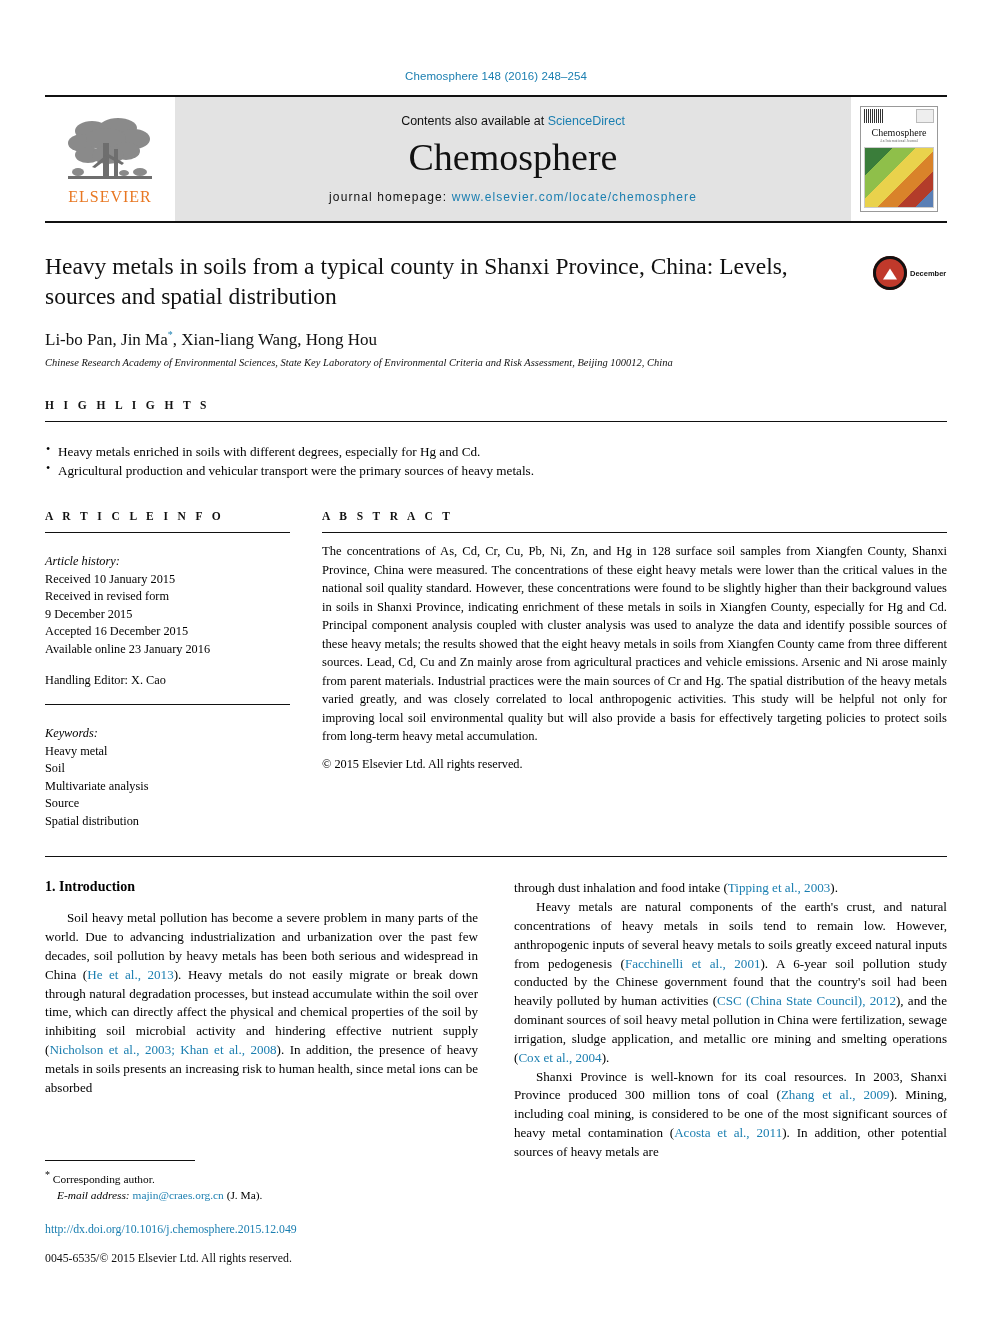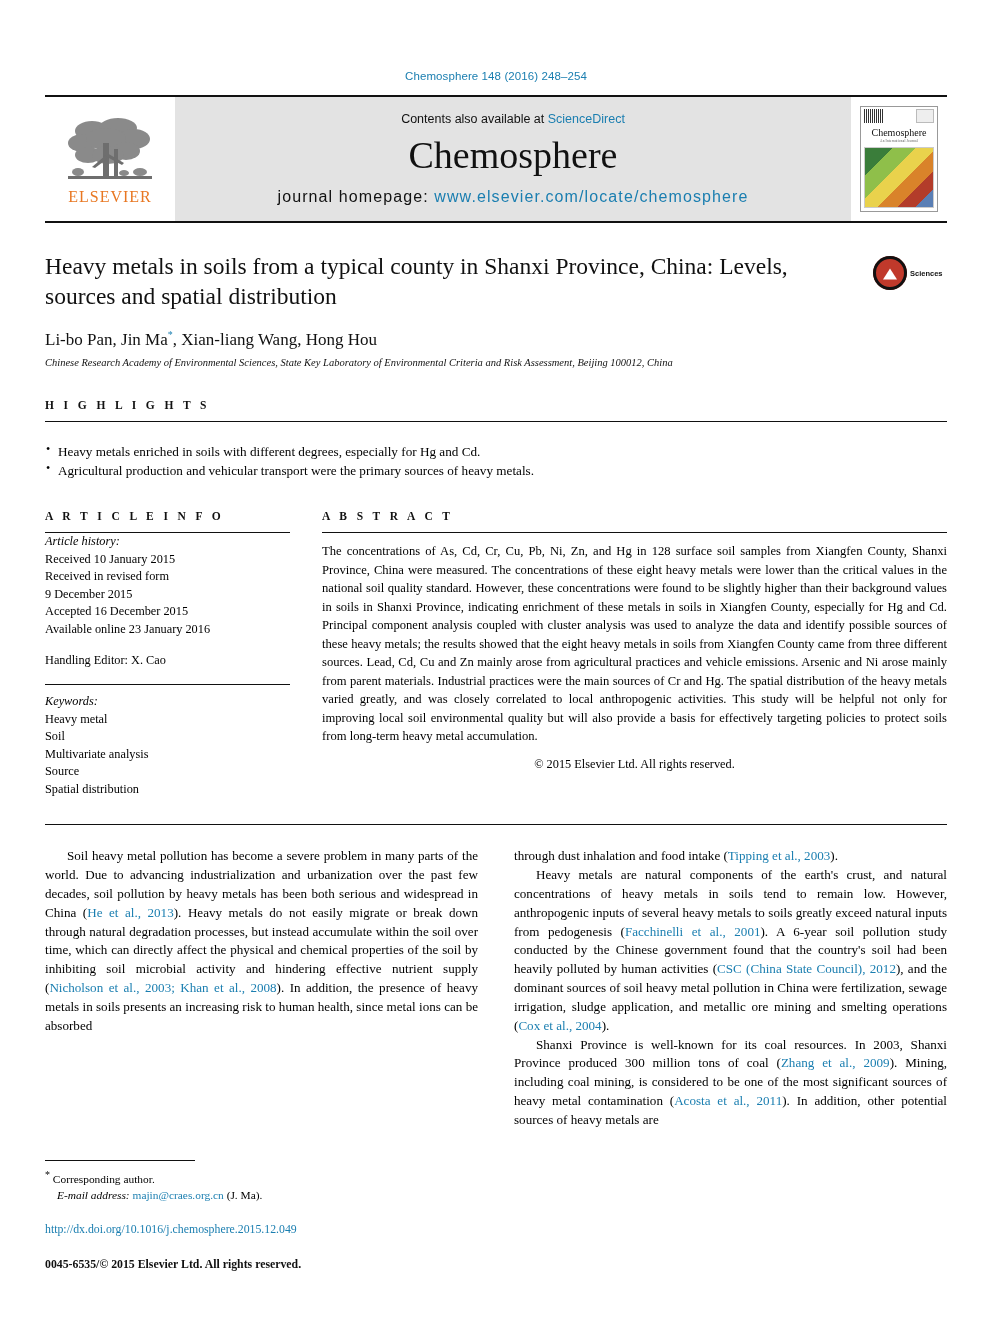--- a/index.html
+++ b/index.html
@@ -80,21 +80,21 @@
   }
   .journal-name {
     font-family: "Liberation Serif", serif;
     font-size: 38px;
     color: #111;
     line-height: 1.05;
     margin-bottom: 12px;
   }
   .homepage-line {
     font-family: "Liberation Sans", sans-serif;
-    font-size: 16px;
+    font-size: 12px;
     letter-spacing: 1.1px;
     color: #111;
   }
   .homepage-line .url { color: #1a7eb0; }
   .cover-thumb {
     width: 96px;
     flex: 0 0 96px;
     display: flex;
     align-items: center;
     justify-content: center;
@@ -247,37 +247,37 @@
   .info-abstract {
     display: flex;
     margin: 30px 45px 0 45px;
     gap: 32px;
   }
   .col-info { width: 245px; flex: 0 0 245px; }
   .col-abstract { flex: 1 1 auto; }
   .info-body {
     font-size: 12.3px;
     line-height: 1.42;
-    margin-top: 0;
+    margin-top: 20px;
   }
   .info-body .ital { font-style: italic; }
   .block-gap { height: 14px; }
   .kw-rule {
     border-top: 1px solid #111;
     margin: 15px 0 8px 0;
     width: 100%;
   }
   .abstract-body {
     font-size: 12.6px;
     line-height: 1.47;
     text-align: justify;
     margin-top: 9px;
   }
   .copyright {
-    text-align: center;
+    text-align: left;
     font-size: 12.3px;
     margin-top: 11px;
   }
 
   
   .body-rule {
     border-top: 1px solid #111;
     margin: 26px 45px 0 45px;
   }
   .body-cols {
@@ -322,22 +322,21 @@
   .fn-indent { padding-left: 12px; }
   .fn-ital { font-style: italic; }
   .doi-line {
     margin-top: 18px;
     font-size: 11.8px;
     color: #1a7eb0;
   }
   .issn-line {
     font-size: 11.8px;
     color: #111;
-    margin-top: 20px;
-    font-weight: bold;
+    margin-top: 14px;
   }
 </style>
 </head>
 <body>
 
 <div class="page">
 
   <div class="running-head">Chemosphere 148 (2016) 248–254</div>
 
   <div class="masthead">
@@ -396,21 +395,21 @@
 
   <div class="title-block">
     <h1 class="article-title">Heavy metals in soils from a typical county in Shanxi Province, China: Levels, sources and spatial distribution</h1>
     <div class="authors">
       <span>Li-bo Pan, Jin Ma</span><sup>*</sup><span>, Xian-liang Wang, Hong Hou</span>
     </div>
     <div class="affiliation">Chinese Research Academy of Environmental Sciences, State Key Laboratory of Environmental Criteria and Risk Assessment, Beijing 100012, China</div>
 
     <div class="crossmark">
       <div class="cm-badge"></div>
-      <div class="cm-text">Sciences</div>
+      <div class="cm-text">December</div>
     </div>
   </div>
 
   <div class="highlights">
     <div class="section-label">H I G H L I G H T S</div>
     <div class="rule-thick"></div>
     <ul class="hl-list">
       <li>Heavy metals enriched in soils with different degrees, especially for Hg and Cd.</li>
       <li>Agricultural production and vehicular transport were the primary sources of heavy metals.</li>
     </ul>
@@ -448,20 +447,21 @@
       <div class="abstract-body">The concentrations of As, Cd, Cr, Cu, Pb, Ni, Zn, and Hg in 128 surface soil samples from Xiangfen County, Shanxi Province, China were measured. The concentrations of these eight heavy metals were lower than the critical values in the national soil quality standard. However, these concentrations were found to be slightly higher than their background values in soils in Shanxi Province, indicating enrichment of these metals in soils in Xiangfen County, especially for Hg and Cd. Principal component analysis coupled with cluster analysis was used to analyze the data and identify possible sources of these heavy metals; the results showed that the eight heavy metals in soils from Xiangfen County came from three different sources. Lead, Cd, Cu and Zn mainly arose from agricultural practices and vehicle emissions. Arsenic and Ni arose mainly from parent materials. Industrial practices were the main sources of Cr and Hg. The spatial distribution of the heavy metals varied greatly, and was closely correlated to local anthropogenic activities. This study will be helpful not only for improving local soil environmental quality but will also provide a basis for effectively targeting policies to protect soils from long-term heavy metal accumulation.</div>
       <div class="copyright">© 2015 Elsevier Ltd. All rights reserved.</div>
     </div>
 
   </div>
 
   <div class="body-rule"></div>
 
   <div class="body-cols">
     <div class="body-col">
+      <div class="sec-heading">1. Introduction</div>
       <div>
           <p class="para"><span>Soil heavy metal pollution has become a severe problem in many parts of the world. Due to advancing industrialization and urbanization over the past few decades, soil pollution by heavy metals has been both serious and widespread in China (</span><span class="ref">He et al., 2013</span><span>). Heavy metals do not easily migrate or break down through natural degradation processes, but instead accumulate within the soil over time, which can directly affect the physical and chemical properties of the soil by inhibiting soil microbial activity and hindering effective nutrient supply (</span><span class="ref">Nicholson et al., 2003; Khan et al., 2008</span><span>). In addition, the presence of heavy metals in soils presents an increasing risk to human health, since metal ions can be absorbed</span></p>
         </div>
     </div>
     <div class="body-col">
       <div>
           <p class="para noindent"><span>through dust inhalation and food intake (</span><span class="ref">Tipping et al., 2003</span><span>).</span></p>
           <p class="para"><span>Heavy metals are natural components of the earth's crust, and natural concentrations of heavy metals in soils tend to remain low. However, anthropogenic inputs of several heavy metals to soils greatly exceed natural inputs from pedogenesis (</span><span class="ref">Facchinelli et al., 2001</span><span>). A 6-year soil pollution study conducted by the Chinese government found that the country's soil had been heavily polluted by human activities (</span><span class="ref">CSC (China State Council), 2012</span><span>), and the dominant sources of soil heavy metal pollution in China were fertilization, sewage irrigation, sludge application, and metallic ore mining and smelting operations (</span><span class="ref">Cox et al., 2004</span><span>).</span></p>
           <p class="para"><span>Shanxi Province is well-known for its coal resources. In 2003, Shanxi Province produced 300 million tons of coal (</span><span class="ref">Zhang et al., 2009</span><span>). Mining, including coal mining, is considered to be one of the most significant sources of heavy metal contamination (</span><span class="ref">Acosta et al., 2011</span><span>). In addition, other potential sources of heavy metals are</span></p>
         </div>

